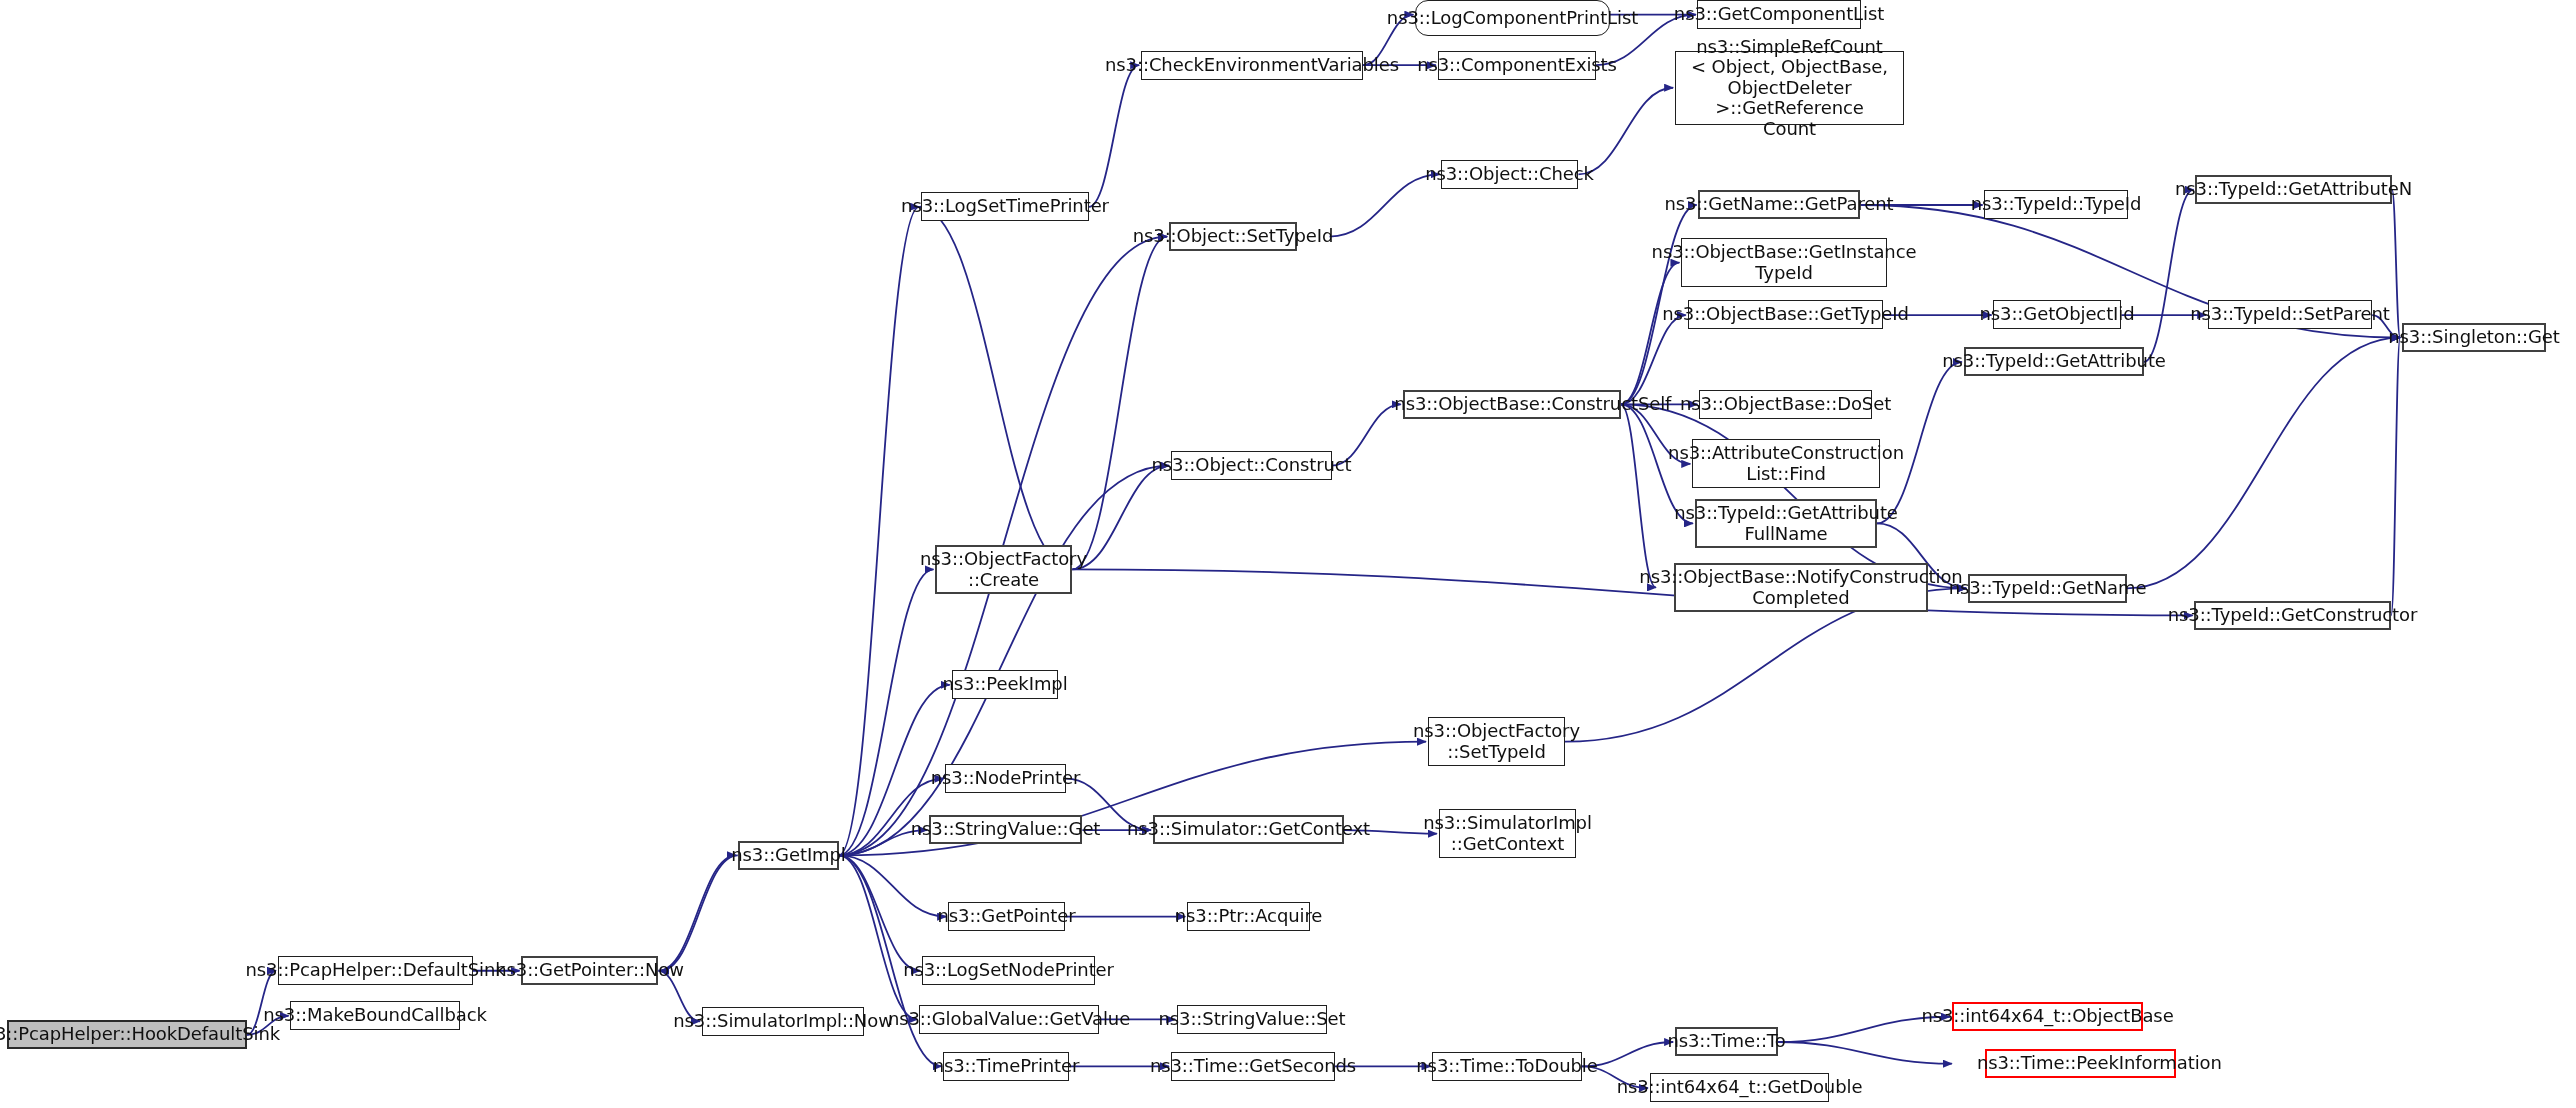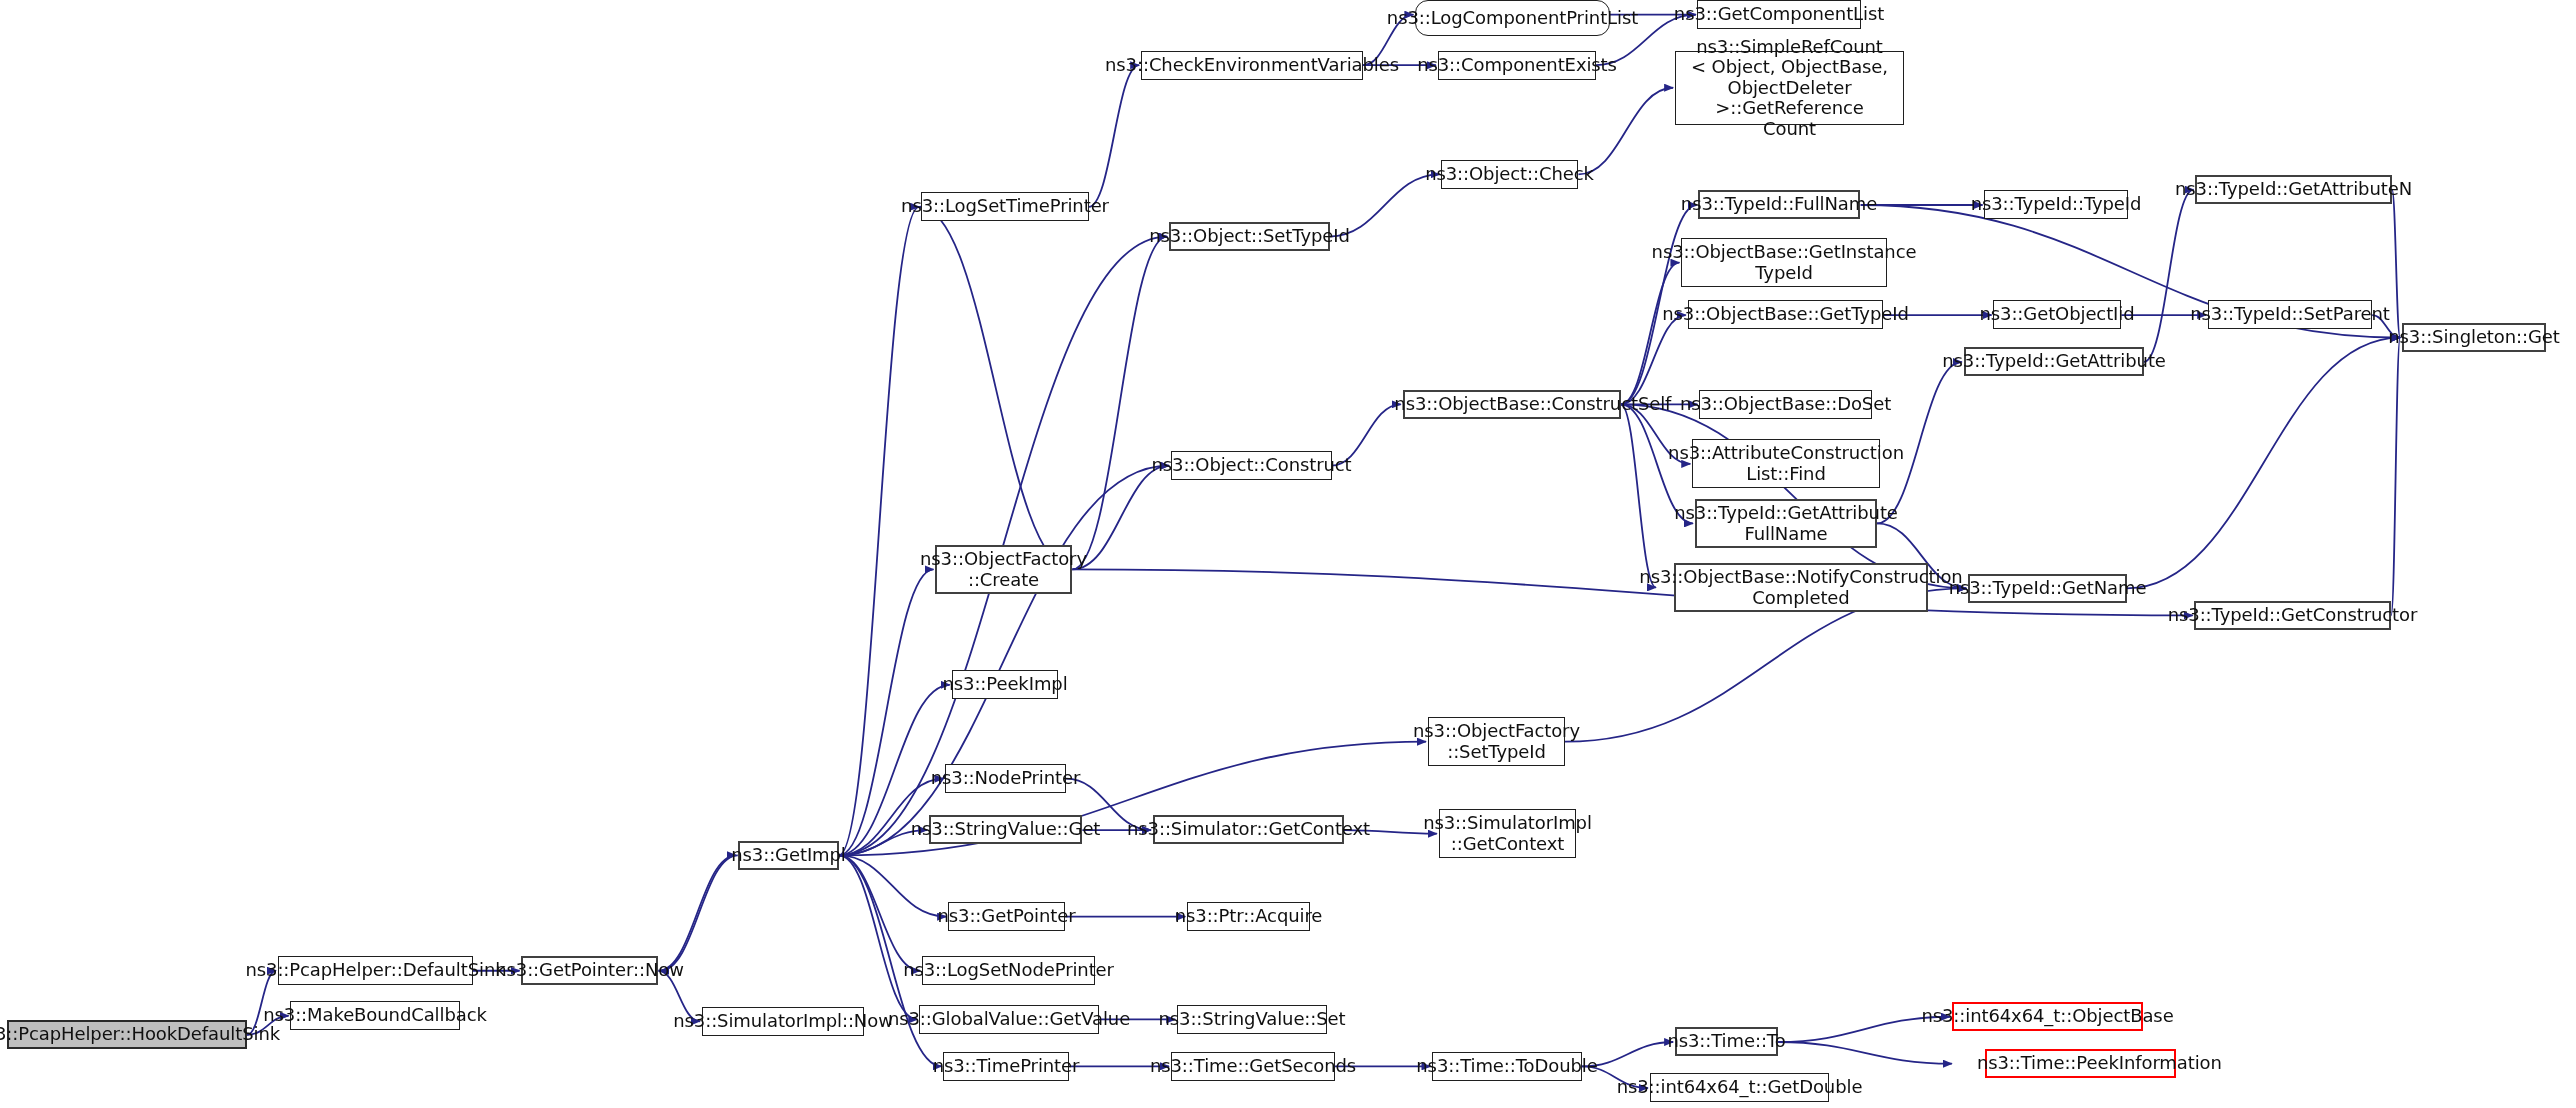--- a/index.html
+++ b/index.html
@@ -116,34 +116,34 @@
       <div class="node thick" style="left: 738px; top: 841px; width: 101px; height: 29px;">ns3::GetImpl</div>
       <div class="node" style="left: 921px; top: 192px; width: 168px; height: 29px;">ns3::LogSetTimePrinter</div>
       <div class="node" style="left: 1141px; top: 51px; width: 222px; height: 29px;">ns3::CheckEnvironmentVariables</div>
       <div class="node" style="left: 1415px; top: 0px; width: 195px; height: 36px; border-radius: 13px;">ns3::LogComponentPrintList</div>
       <div class="node" style="left: 1438px; top: 51px; width: 158px; height: 29px;">ns3::ComponentExists</div>
       <div class="node" style="left: 1697px; top: 0px; width: 164px; height: 29px;">ns3::GetComponentList</div>
       <div class="node" style="left: 1675px; top: 51px; width: 229px; height: 74px;">ns3::SimpleRefCount
 &lt; Object, ObjectBase,
  ObjectDeleter &gt;::GetReference
 Count</div>
-      <div class="node thick" style="left: 1169px; top: 222px; width: 161px; height: 29px;">ns3::Object::SetTypeId</div>
+      <div class="node thick" style="left: 1169px; top: 222px; width: 128px; height: 29px;">ns3::Object::SetTypeId</div>
       <div class="node" style="left: 1441px; top: 160px; width: 137px; height: 29px;">ns3::Object::Check</div>
       <div class="node" style="left: 1171px; top: 451px; width: 161px; height: 29px;">ns3::Object::Construct</div>
       <div class="node thick" style="left: 935px; top: 545px; width: 137px; height: 49px;">ns3::ObjectFactory
 ::Create</div>
       <div class="node thick" style="left: 1403px; top: 390px; width: 218px; height: 29px; padding-left: 48px;">ns3::ObjectBase::ConstructSelf</div>
       <div class="node" style="left: 1699px; top: 390px; width: 173px; height: 29px;">ns3::ObjectBase::DoSet</div>
       <div class="node" style="left: 1692px; top: 439px; width: 188px; height: 49px;">ns3::AttributeConstruction
 List::Find</div>
       <div class="node thick" style="left: 1695px; top: 499px; width: 182px; height: 49px;">ns3::TypeId::GetAttribute
 FullName</div>
       <div class="node thick" style="left: 1658px; top: 563px; width: 254px; height: 49px; margin-left: 16px;">ns3::ObjectBase::NotifyConstruction
 Completed</div>
-      <div class="node thick" style="left: 1698px; top: 190px; width: 162px; height: 29px;">ns3::TypeId::FullName</div>
+      <div class="node thick" style="left: 1698px; top: 190px; width: 162px; height: 29px;">ns3::GetName::GetParent</div>
       <div class="node" style="left: 1681px; top: 238px; width: 206px; height: 49px;">ns3::ObjectBase::GetInstance
 TypeId</div>
       <div class="node" style="left: 1688px; top: 300px; width: 195px; height: 29px;">ns3::ObjectBase::GetTypeId</div>
       <div class="node thick" style="left: 1964px; top: 347px; width: 180px; height: 29px;">ns3::TypeId::GetAttribute</div>
       <div class="node" style="left: 1984px; top: 190px; width: 144px; height: 29px;">ns3::TypeId::TypeId</div>
       <div class="node" style="left: 1993px; top: 300px; width: 128px; height: 29px;">ns3::GetObjectIid</div>
       <div class="node" style="left: 2208px; top: 300px; width: 164px; height: 29px;">ns3::TypeId::SetParent</div>
       <div class="node thick" style="left: 2195px; top: 175px; width: 197px; height: 29px;">ns3::TypeId::GetAttributeN</div>
       <div class="node thick" style="left: 2402px; top: 323px; width: 144px; height: 29px;">ns3::Singleton::Get</div>
       <div class="node thick" style="left: 1968px; top: 574px; width: 159px; height: 29px;">ns3::TypeId::GetName</div>

